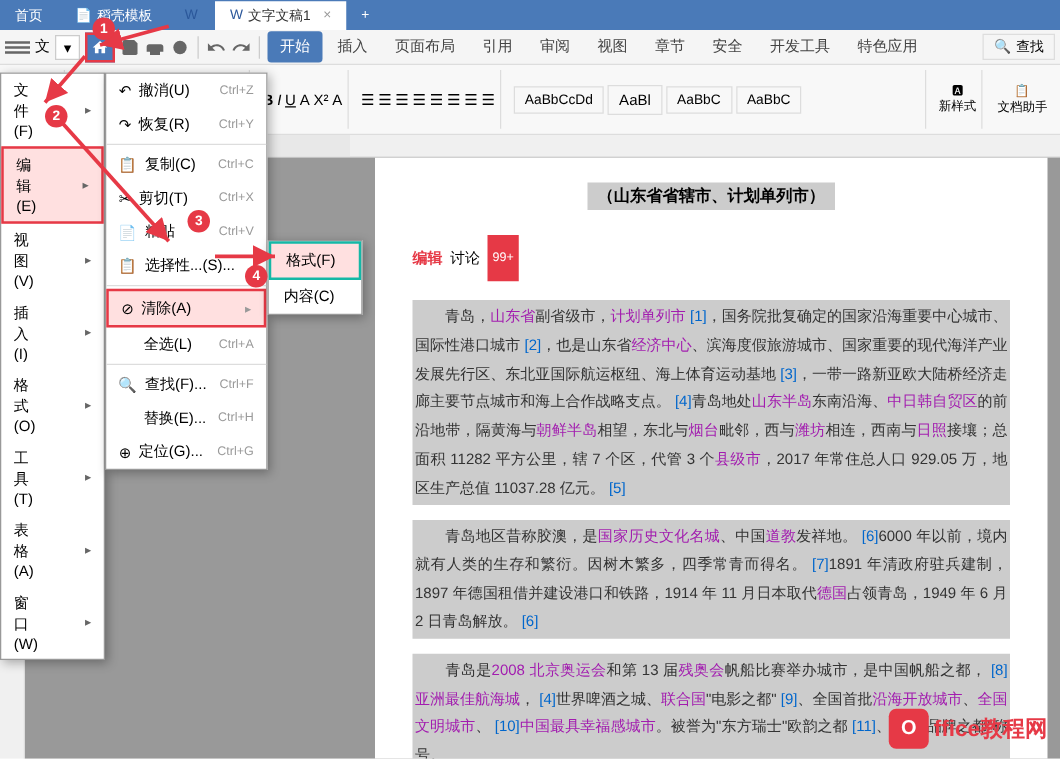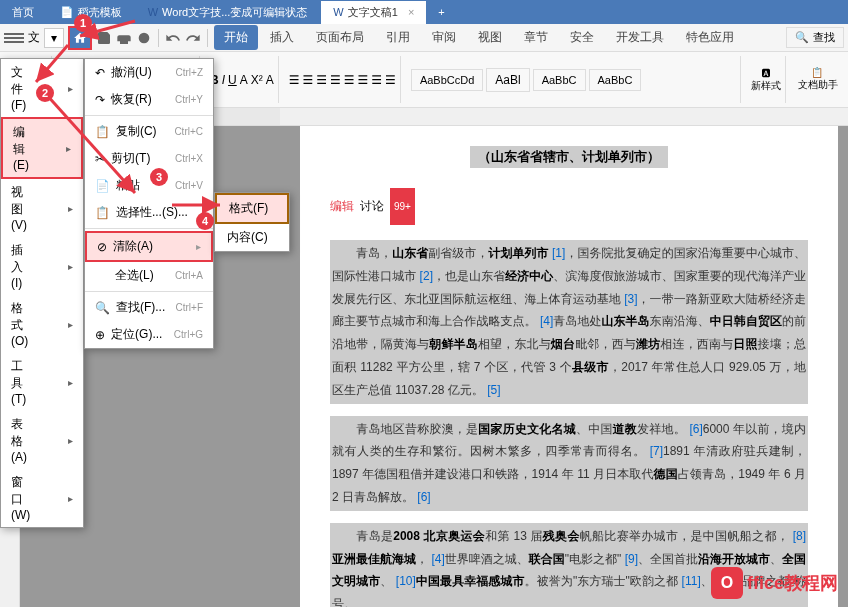--- a/index.html
+++ b/index.html
@@ -35,41 +35,41 @@
     .ruler-marks { flex: 1; }
     
     .main-area { display: flex; height: calc(100% - 126px); position: relative; justify-content: flex-end; }
     .left-ruler { width: 20px; background: #f0f0f0; border-right: 1px solid #ddd; }
     .page-area { flex: 1; background: #999; padding: 0 0 0 0; overflow: hidden; }
     .page { background: #fff; margin-left: 280px; margin-right: 10px; padding: 20px 30px; min-height: 100%; }
     
     .doc-title { text-align: center; font-weight: bold; font-size: 13px; margin-bottom: 20px; background: #ccc; display: inline-block; padding: 2px 8px; }
     .title-wrap { text-align: center; }
     .edit-row { display: flex; align-items: center; gap: 6px; margin-bottom: 15px; }
-    .edit-label { color: #e63946; }
+    .edit-label { color: #e63946; font-weight: bold; }
     .badge { background: #e63946; color: #fff; padding: 13px 4px; font-size: 10px; }
     
     .doc-text { line-height: 1.9; color: #333; background: #ccc; padding: 2px; margin-bottom: 12px; text-align: justify; font-size: 12px; }
-    .doc-text .link { color: #000000; font-weight: bold; }
+    .doc-text .link { color: #a21caf; }
     .doc-text .ref { color: #0066cc; }
     
     
     .context-menu { position: absolute; top: 58px; left: 0; background: #fff; border: 1px solid #999; box-shadow: 2px 2px 8px rgba(0,0,0,0.3); z-index: 100; width: 84px; }
     .context-item { padding: 5px 10px; font-size: 12px; display: flex; justify-content: space-between; align-items: center; gap: 34px; }
     .context-item.highlight { background: #ffe0e0; border: 2px solid #e63946; }
     .arrow-right { font-size: 10px; color: #666; }
     
     .submenu { position: absolute; top: 58px; left: 84px; background: #fff; border: 1px solid #999; box-shadow: 2px 2px 8px rgba(0,0,0,0.3); z-index: 100; width: 130px; }
     .submenu-item { padding: 5px 10px; font-size: 12px; display: flex; align-items: center; gap: 6px; }
     .submenu-item .shortcut { margin-left: auto; color: #999; font-size: 10px; }
     .submenu-item.highlight { background: #ffe0e0; border: 2px solid #e63946; }
     
     .submenu2 { position: absolute; top: 192px; left: 214px; background: #fff; border: 1px solid #999; box-shadow: 2px 2px 8px rgba(0,0,0,0.3); z-index: 100; width: 76px; }
     .submenu2-item { padding: 5px 12px; font-size: 12px; }
-    .submenu2-item.highlight { background: #ffe0e0; border: 2px solid #a16207; }
+    .submenu2-item.highlight { background: #ffe0e0; border: 2px solid #14b8a6; }
     
     
     .annotation { position: absolute; z-index: 200; pointer-events: none; }
     .num-badge { position: absolute; width: 18px; height: 18px; background: #e63946; color: #fff; border-radius: 50%; display: flex; align-items: center; justify-content: center; font-size: 11px; font-weight: bold; z-index: 201; }
     
     .watermark { position: absolute; bottom: 8px; right: 10px; display: flex; align-items: center; gap: 4px; font-size: 18px; font-weight: bold; color: #e63946; z-index: 50; }
     .watermark-icon { width: 32px; height: 32px; background: #e63946; border-radius: 6px; display: flex; align-items: center; justify-content: center; color: #fff; font-size: 16px; }
     
     .submenu-sep { height: 1px; background: #ddd; margin: 2px 0; }
   </style>
@@ -77,21 +77,20 @@
 <body>
 
 <div class="titlebar">
   <div class="titlebar-tab">首页</div>
   <div class="titlebar-tab">
     <span>📄</span>
     <span>稻壳模板</span>
   </div>
   <div class="titlebar-tab">
     <span style="color:#2b579a;">W</span>
-    <span>Word文字技...变成可编辑状态</span>
   </div>
   <div class="titlebar-tab active">
     <span style="color:#2b579a;">W</span>
     <span>文字文稿1</span>
     <span style="margin-left:6px;color:#999;">×</span>
   </div>
   <span style="padding:0 10px;">+</span>
 </div>
 
 <div class="toolbar-row">
@@ -269,20 +268,25 @@
       <span>全选(L)</span>
       <span class="shortcut">Ctrl+A</span>
   </div>
   <div class="submenu-sep"></div>
   <div class="submenu-item">
     <span>🔍</span>
       <span>查找(F)...</span>
       <span class="shortcut">Ctrl+F</span>
   </div>
   <div class="submenu-item">
+    <span style="width:14px;"></span>
+      <span>替换(E)...</span>
+      <span class="shortcut">Ctrl+H</span>
+  </div>
+  <div class="submenu-item">
     <span>⊕</span>
       <span>定位(G)...</span>
       <span class="shortcut">Ctrl+G</span>
   </div>
 </div>
 
 <div class="submenu2">
   <div class="submenu2-item highlight">格式(F)</div>
   <div class="submenu2-item">内容(C)</div>
 </div>

